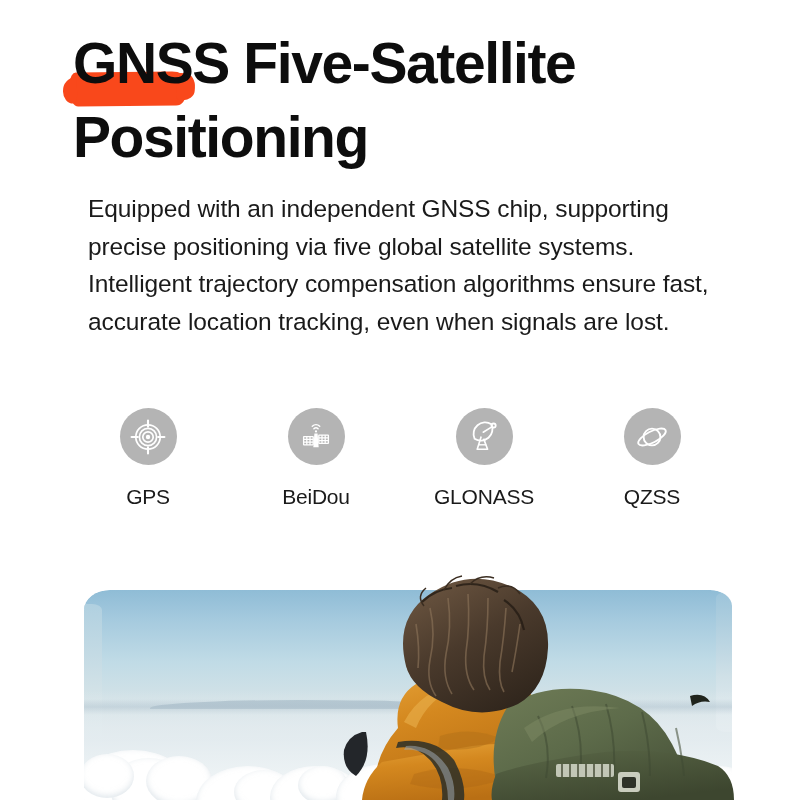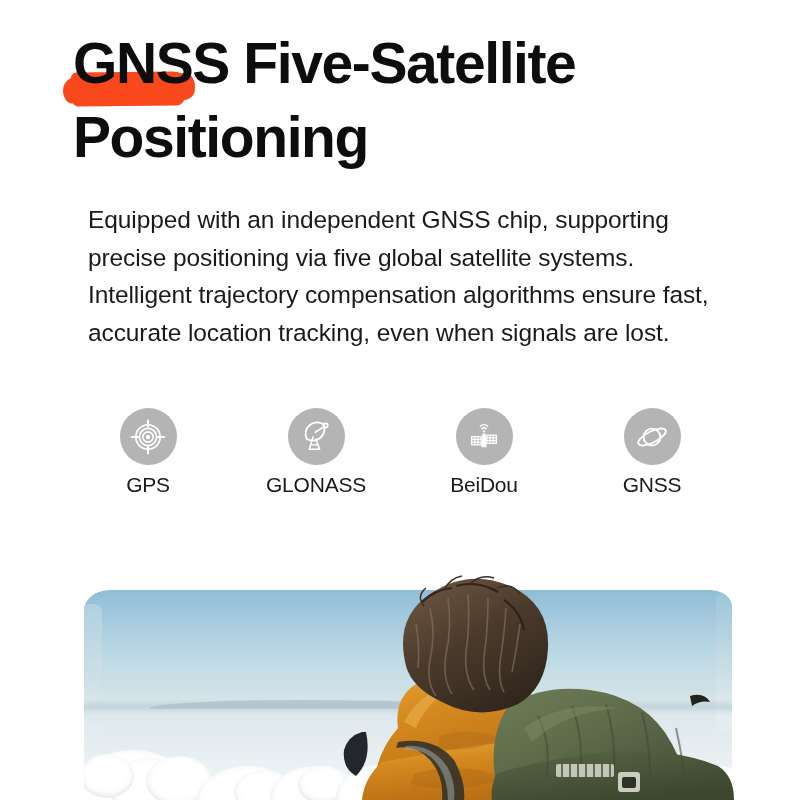--- a/index.html
+++ b/index.html
@@ -50,21 +50,21 @@
     position:absolute;
     left:-7px; top:5px;
     width:14px; height:26px;
     background:#f9481b;
     border-radius:12px 2px 4px 10px / 13px 5px 7px 12px;
   }
 
   
   .body-copy{
     position:absolute;
-    left:88px; top:201px; width:626px;
+    left:88px; top:190px; width:626px;
     font-size:24.5px;
     line-height:37.5px;
     font-weight:400;
     color:#1a1a1a;
     letter-spacing:-0.1px;
   }
 
   
   .icon-row{
     position:absolute;
@@ -84,21 +84,21 @@
     width:57px; height:57px;
     border-radius:50%;
     background:#b4b4b4;
     display:flex;
     align-items:center;
     justify-content:center;
     flex-shrink:0;
   }
   .icon-circle svg{ display:block; }
   .icon-label{
-    margin-top:8px;
+    margin-top:20px;
     font-size:21px;
     line-height:24px;
     color:#1a1a1a;
     letter-spacing:-0.2px;
     white-space:nowrap;
   }
 
   
   .hero{
     position:absolute;
@@ -210,36 +210,20 @@
         <circle cx="18" cy="18" r="5.2"></circle>
         <circle cx="18" cy="18" r="2.2" fill="#fff" stroke="none"></circle>
         <path d="M18 1.6v6.2M18 28.2v6.2M1.6 18h6.2M28.2 18h6.2" stroke-linecap="round" stroke-width="2.1"></path>
       </svg>
     </div>
     <span class="icon-label" data-bind="systems.items.0.label">GPS</span>
   </div>
 
   <div class="icon-item">
     <div class="icon-circle">
-      <svg width="36" height="36" viewBox="0 0 36 36" fill="none" stroke="#fff" stroke-width="1.8">
-
-        <path d="M8.6 19.8A11.6 11.6 0 0 1 25.4 5.2 11.6 11.6 0 0 1 8.6 19.8z" stroke-linejoin="round"></path>
-
-        <path d="M17.2 13.2 26.6 7.4" stroke-linecap="round" stroke-width="1.6"></path>
-        <circle cx="27.6" cy="6.6" r="2.1"></circle>
-
-        <path d="M15.2 17.6 11.2 30.2h10.4L17.6 19.6" stroke-linejoin="round" stroke-width="1.6"></path>
-        <path d="M12.6 25.8h7.6" stroke-width="1.4"></path>
-      </svg>
-    </div>
-    <span class="icon-label" data-bind="systems.items.2.label">GLONASS</span>
-  </div>
-
-  <div class="icon-item">
-    <div class="icon-circle">
       <svg width="36" height="36" viewBox="0 0 36 36" fill="none" stroke="#fff" stroke-width="1.5">
 
         <path d="M14.3 7.2a5.6 5.6 0 0 1 7.4 0" stroke-linecap="round"></path>
         <path d="M15.9 9.8a3 3 0 0 1 4.2 0" stroke-linecap="round"></path>
         <circle cx="18" cy="12.4" r="1.1" fill="#fff" stroke="none"></circle>
 
         <path d="M16.4 14.6h3.2l1.1 13.6h-5.4z" fill="#fff" stroke="none"></path>
 
         <g fill="none" stroke="#fff" stroke-width="1.3">
           <rect x="5.6" y="17.6" width="9.6" height="8.2" rx="0.4"></rect>
@@ -250,26 +234,42 @@
           <rect x="20.8" y="16.2" width="9.6" height="8.2" rx="0.4"></rect>
           <path d="M24 16.2v8.2M27.2 16.2v8.2M20.8 18.9h9.6M20.8 21.7h9.6"></path>
         </g>
       </svg>
     </div>
     <span class="icon-label" data-bind="systems.items.1.label">BeiDou</span>
   </div>
 
   <div class="icon-item">
     <div class="icon-circle">
+      <svg width="36" height="36" viewBox="0 0 36 36" fill="none" stroke="#fff" stroke-width="1.8">
+
+        <path d="M8.6 19.8A11.6 11.6 0 0 1 25.4 5.2 11.6 11.6 0 0 1 8.6 19.8z" stroke-linejoin="round"></path>
+
+        <path d="M17.2 13.2 26.6 7.4" stroke-linecap="round" stroke-width="1.6"></path>
+        <circle cx="27.6" cy="6.6" r="2.1"></circle>
+
+        <path d="M15.2 17.6 11.2 30.2h10.4L17.6 19.6" stroke-linejoin="round" stroke-width="1.6"></path>
+        <path d="M12.6 25.8h7.6" stroke-width="1.4"></path>
+      </svg>
+    </div>
+    <span class="icon-label" data-bind="systems.items.2.label">GLONASS</span>
+  </div>
+
+  <div class="icon-item">
+    <div class="icon-circle">
       <svg width="36" height="36" viewBox="0 0 36 36" fill="none" stroke="#fff" stroke-width="1.9">
         <circle cx="18" cy="18" r="8.4"></circle>
         <ellipse cx="18" cy="18" rx="15.2" ry="5.6" transform="rotate(-27 18 18)"></ellipse>
       </svg>
     </div>
-    <span class="icon-label" data-bind="systems.items.3.label">GNSS</span>
+    <span class="icon-label" data-bind="systems.items.3.label">QZSS</span>
   </div>
 
 
 </div>
 
 <div class="hero">
   <div class="hero-inner">
 
     <div class="sky-brush"></div>
     <div class="horizon-band"></div>

